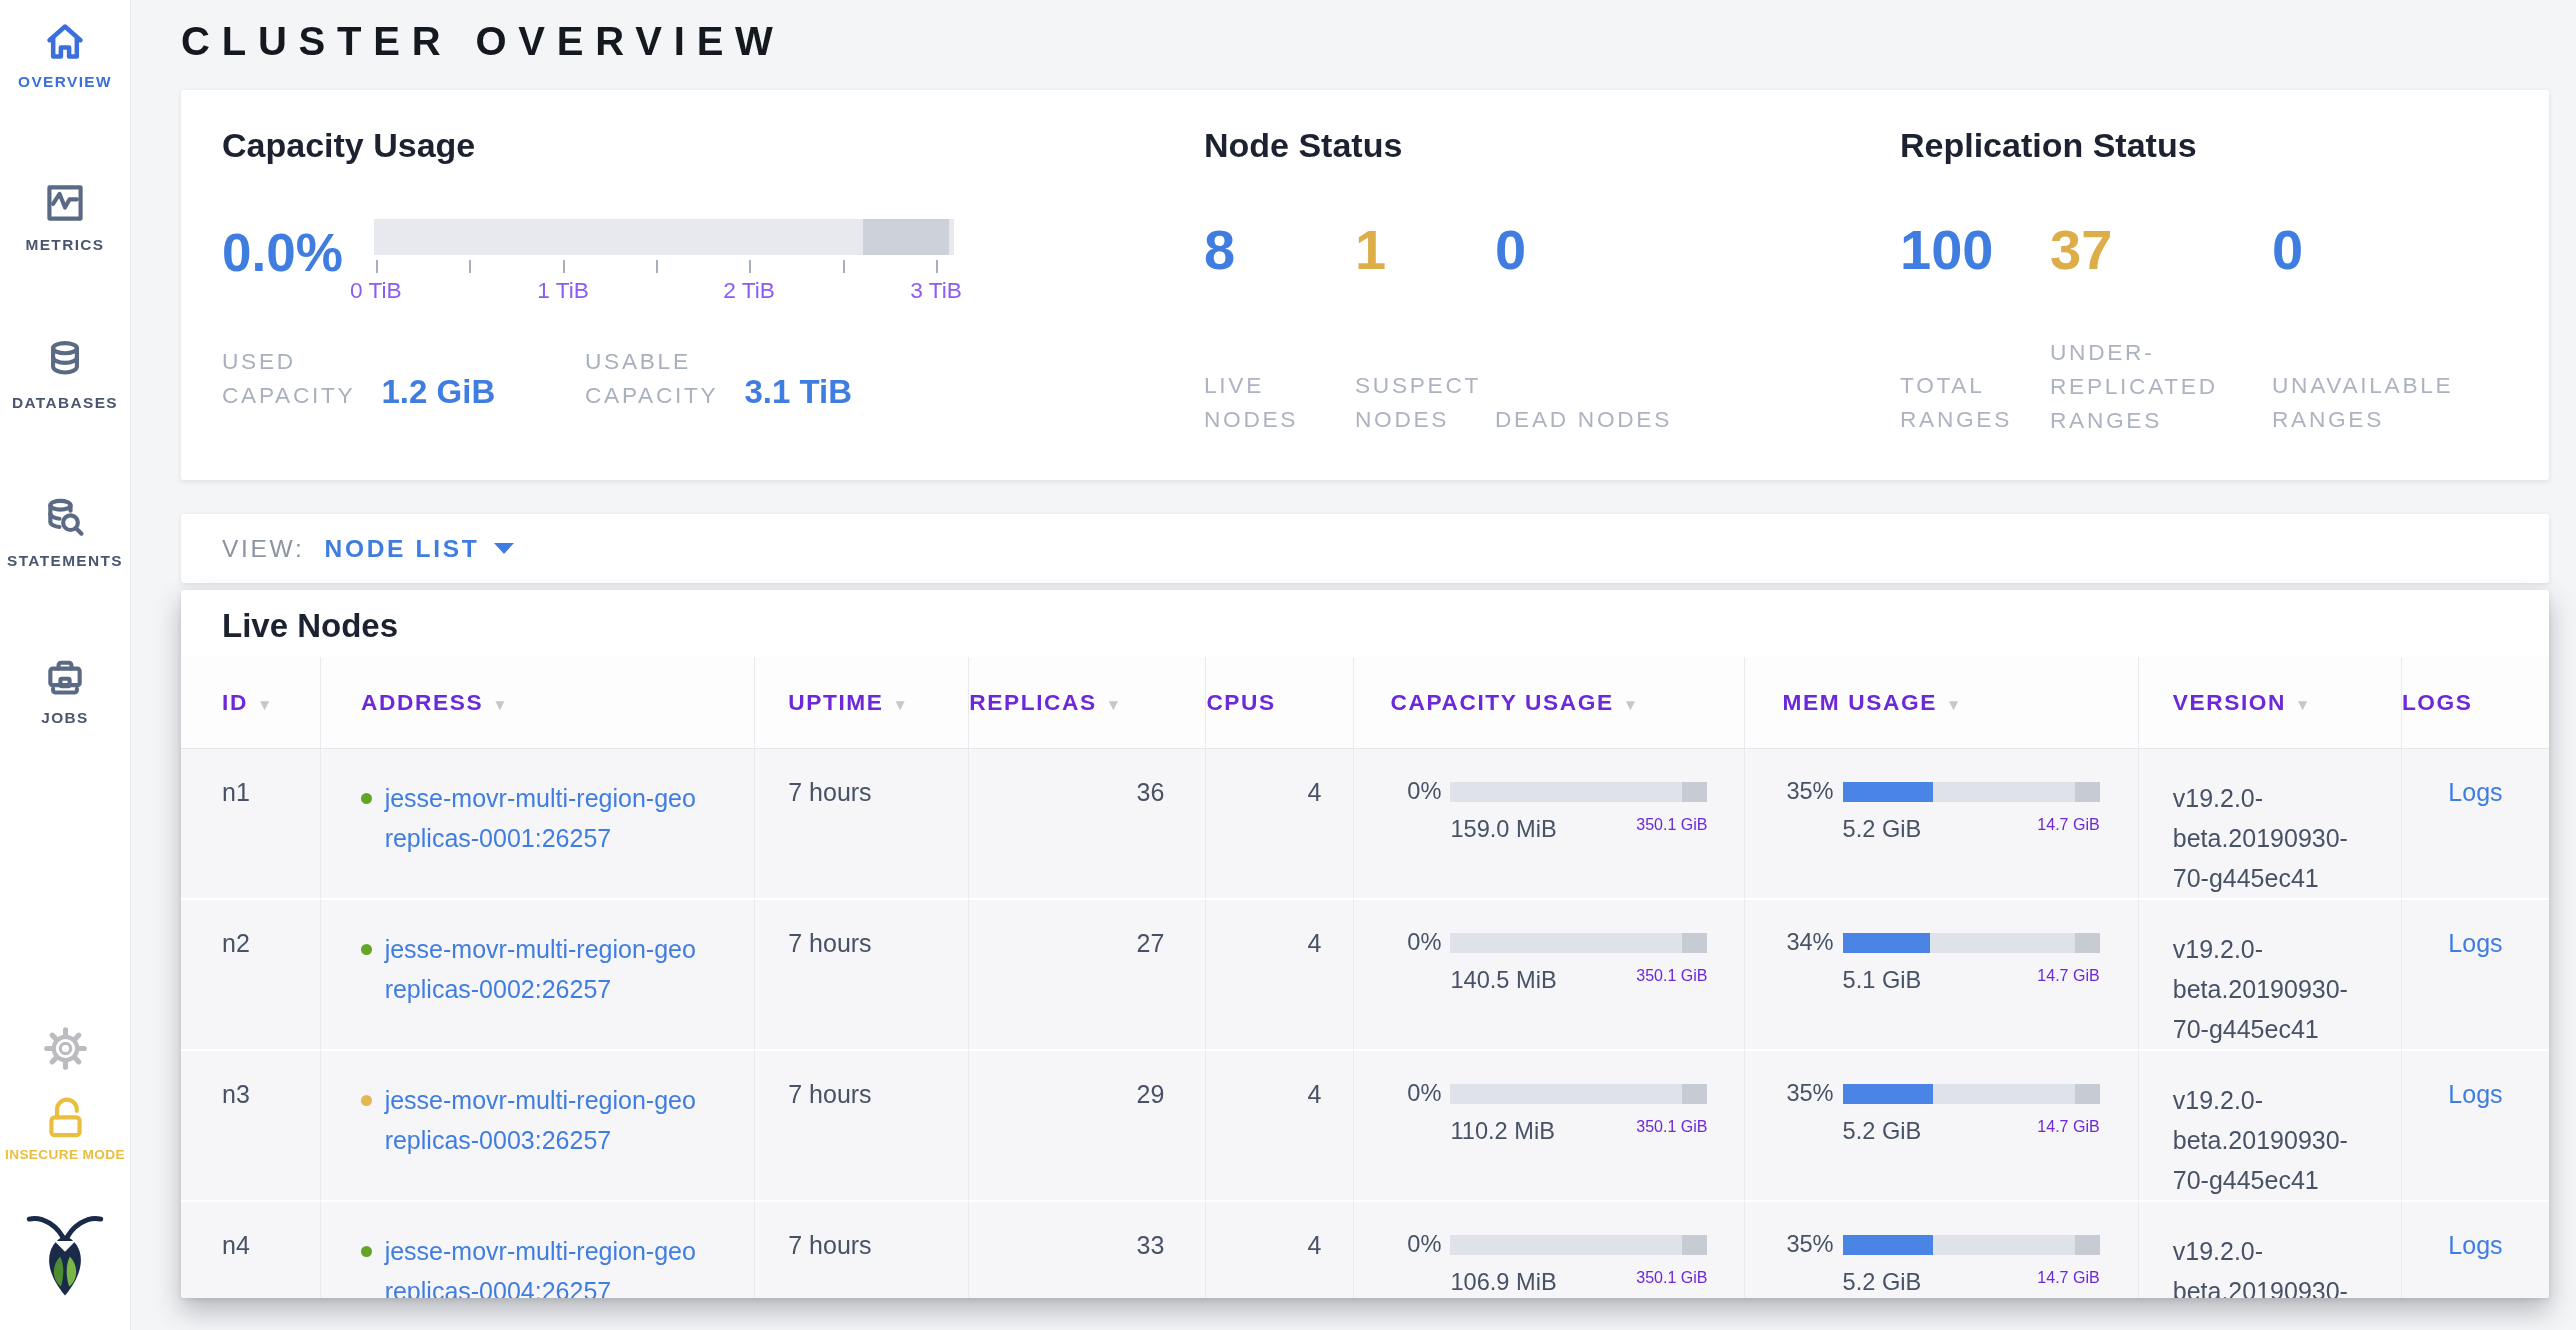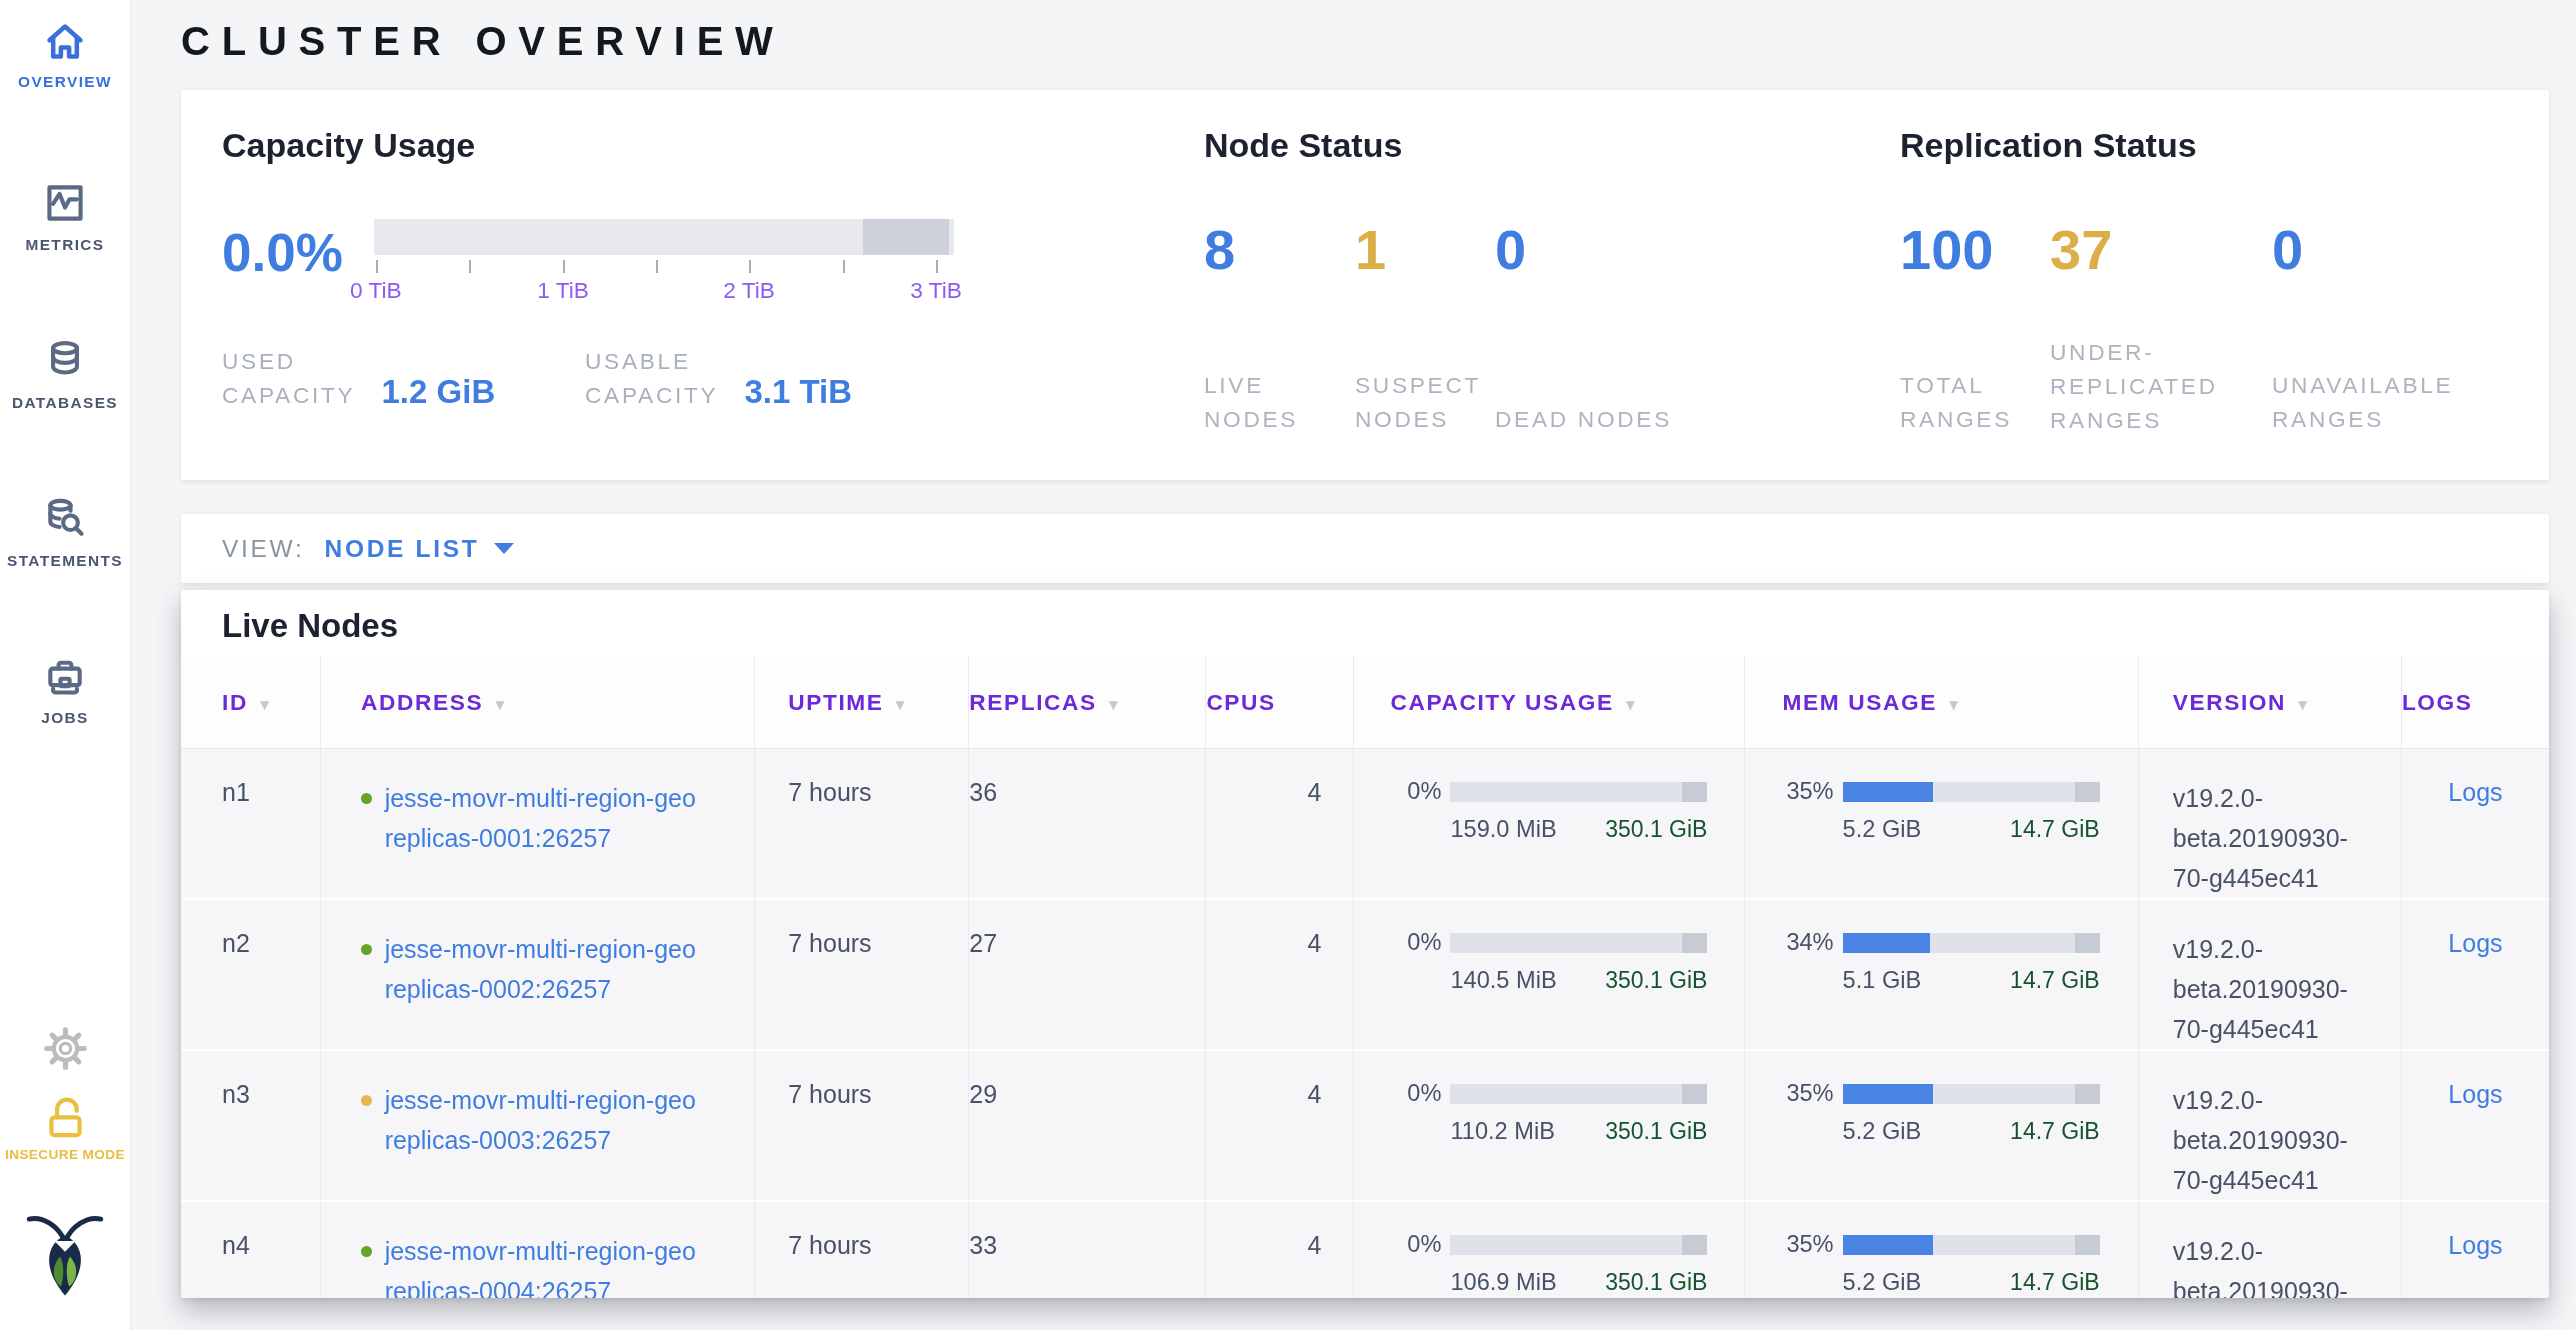--- a/index.html
+++ b/index.html
@@ -113,39 +113,39 @@
   th.h-logs { text-align:center; }
   table.nodes td {
     height:145px; vertical-align:top; padding-top:29px; background:#f6f6f8;
     border-right:1.8px solid #e9eaed; font-size:25px; color:#475266;
   }
   table.nodes td:last-child { border-right:none; }
   table.nodes tr + tr td { border-top:2.7px solid #ffffff; }
   td.c-id { padding-left:41px; }
   td.c-addr { padding-left:40px; }
   td.c-uptime { padding-left:33px; }
-  td.c-repl { padding-right:41px; }
+  td.c-repl { text-align:right; padding-right:41px; }
   td.c-cpus { text-align:right; padding-right:32px; }
   td.c-cap { padding-left:36px; }
   td.c-mem { padding-left:38px; }
   td.c-ver { padding-left:34px; }
   td.c-logs { text-align:center; }
   .addr-link { position:relative; display:block; padding-left:23.6px; color:#3f7de0; text-decoration:none; cursor:pointer; }
   .addr-link span { display:block; line-height:40px; }
   .dot { position:absolute; left:0; top:14.5px; width:11px; height:11px; border-radius:50%; }
   .dot.green { background:#64a527; }
   .dot.yellow { background:#e3b84d; }
   .minibar-row { display:flex; align-items:center; }
   .minibar-pct { width:51px; text-align:right; font-size:23.6px; color:#475266; }
   .minitrack { position:relative; width:257px; height:20px; background:#dfe2e9; margin-left:9px; }
   .minitrack .endseg { position:absolute; right:0; top:0; width:25px; height:20px; background:#c6cbd4; }
   .minitrack .fill { position:absolute; left:0; top:0; height:20px; background:#4a84e4; }
   .minibar-vals { display:flex; justify-content:space-between; width:257px; margin-left:60px; margin-top:11px; }
   .mb-used { font-size:23.6px; color:#475266; }
-  .mb-total { font-size:23px; color:#14532d; }
+  .mb-total { font-size:16px; color:#6d28d9; }
   .version-text { width:195px; line-height:40px; word-wrap:break-word; }
   .logs-link { color:#3f7de0; text-decoration:none; cursor:pointer; font-size:25px; }
 </style>
 </head>
 <body>
 
 <nav class="sidebar">
 
   <div class="side-item active" style="top:22px;">
     <span>

